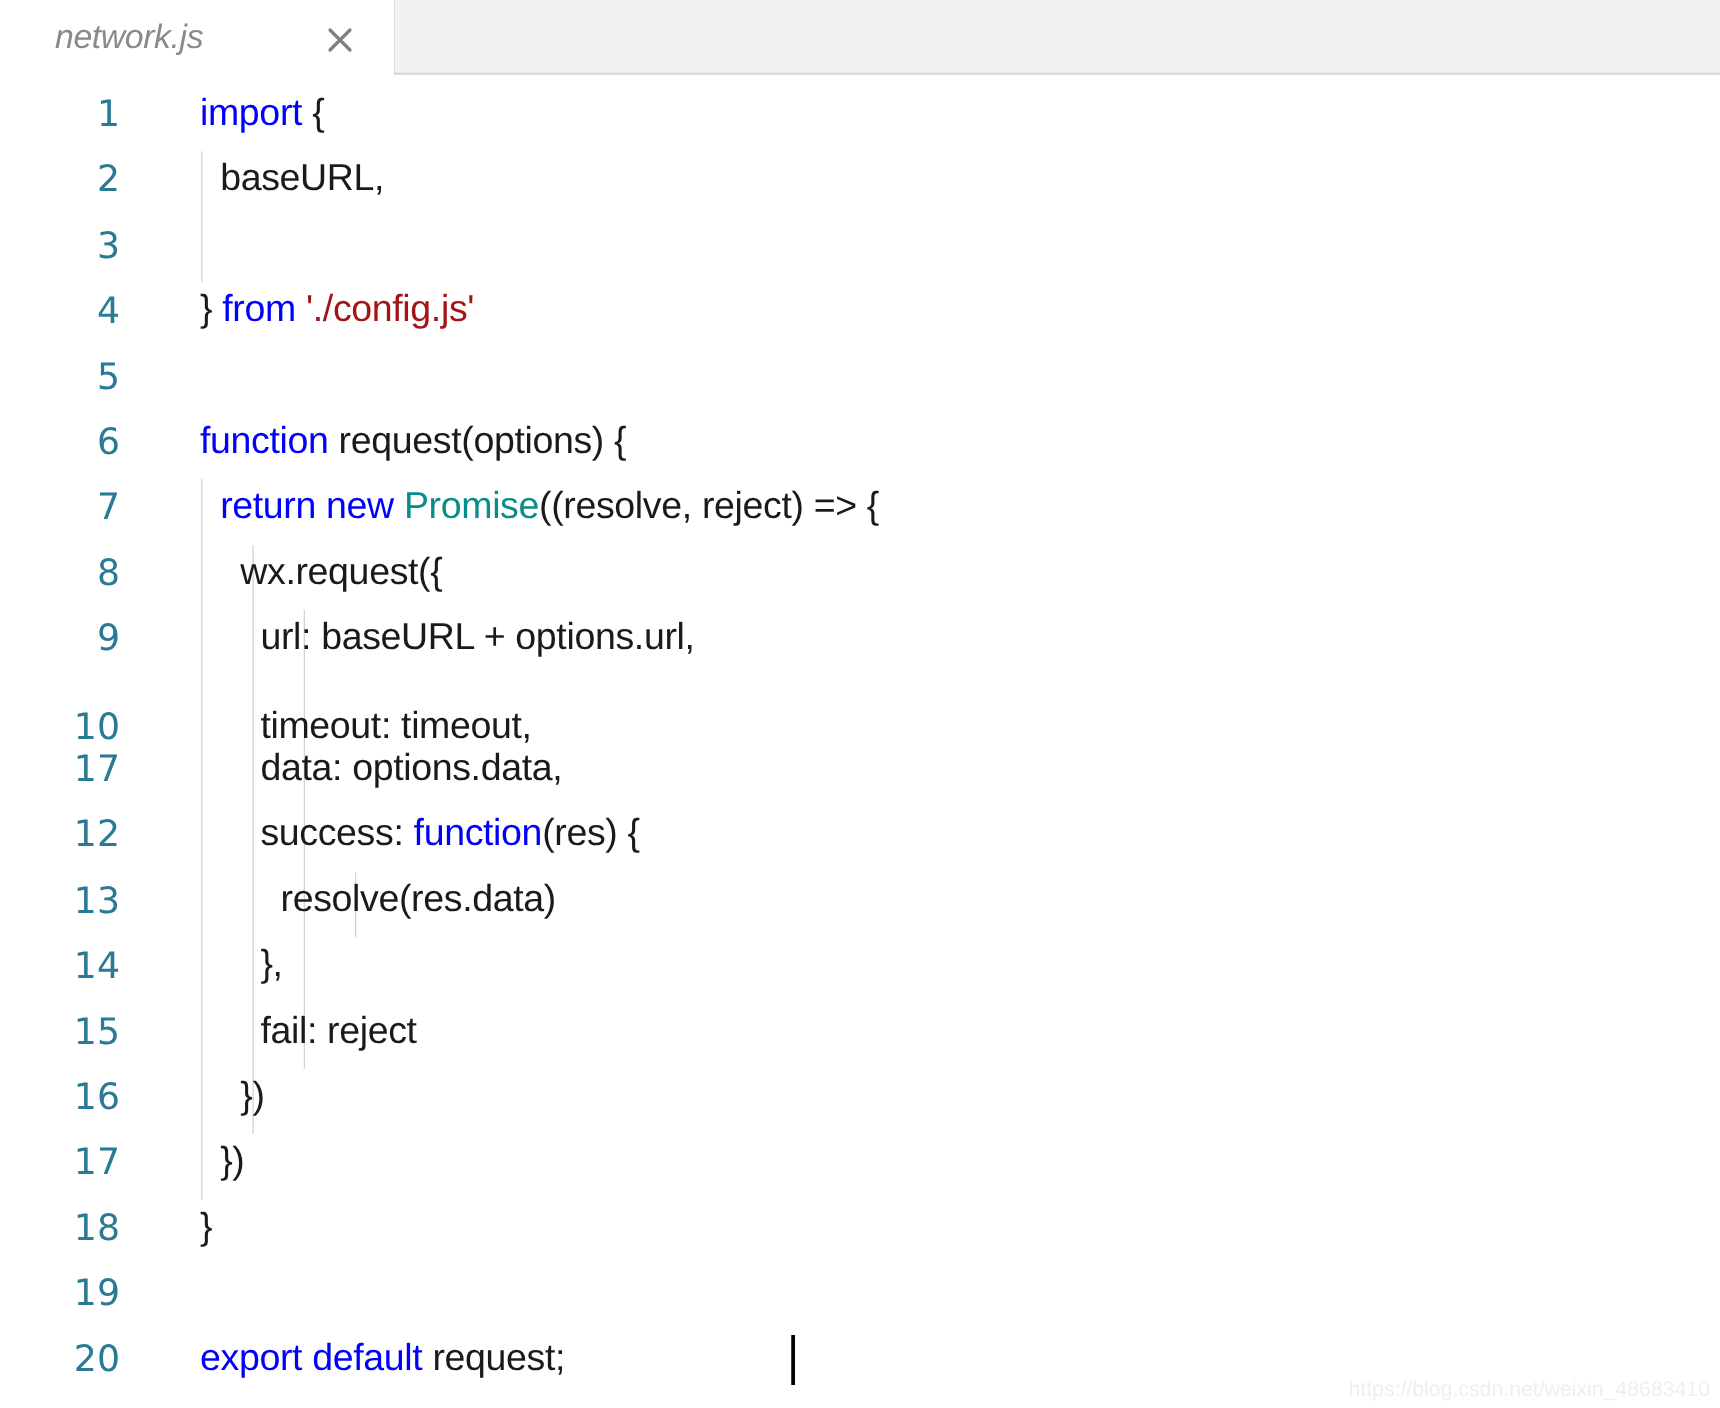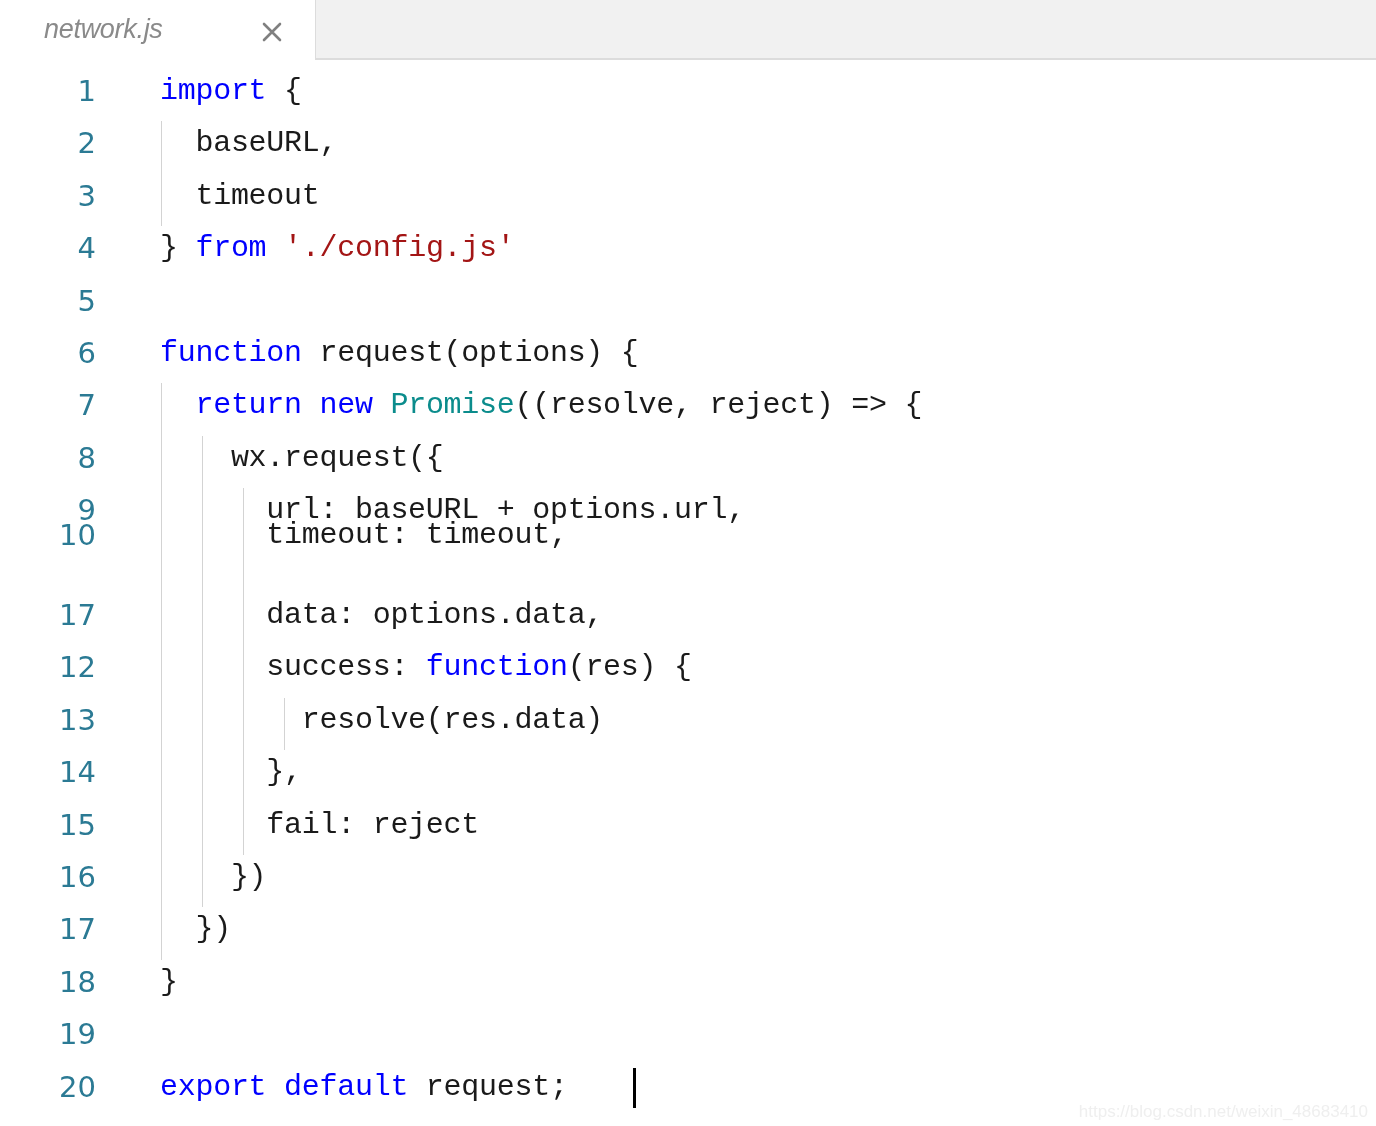--- a/index.html
+++ b/index.html
@@ -93,21 +93,21 @@
     text-align: right;
     font-family: "DejaVu Sans", sans-serif;
     font-size: 29px;
     color: #2b7a94;
     line-height: 52.4px;
   }
   .linetext {
     position: absolute;
     left: 160px;
     top: 0;
-    font-family: Liberation Mono, monospace;
+    font-family: Liberation Sans, sans-serif;
     font-size: 30px;
     line-height: 52.4px;
     color: #1a1a1a;
     letter-spacing: -0.28px;
     white-space: pre;
   }
 
   
   .kw   { color: #0000ff; }
   .type { color: #0b8c8c; }
@@ -157,28 +157,28 @@
 
 <div class="editor">
   <div class="code-area" id="code-area">
       <div class="guide" style="left: 161px; top: 60.4px; height: 104.8px;"></div>
       <div class="guide" style="left: 161px; top: 322.4px; height: 576.4px;"></div>
       <div class="guide" style="left: 202px; top: 374.8px; height: 471.6px;"></div>
       <div class="guide" style="left: 243px; top: 427.2px; height: 366.8px;"></div>
       <div class="guide" style="left: 284px; top: 636.8px; height: 52.4px;"></div>
       <div class="line" style="position: absolute; left: 0px; top: 4px; width: 1376px;"><span class="lineno">1</span><span class="linetext"><span class="kw">import</span><span class="pln"> {</span></span></div>
       <div class="line" style="position: absolute; left: 0px; top: 56.4px; width: 1376px;"><span class="lineno">2</span><span class="linetext"><span class="pln">  baseURL,</span></span></div>
-      <div class="line" style="position: absolute; left: 0px; top: 108.8px; width: 1376px;"><span class="lineno">3</span><span class="linetext"><span class="pln">  timeout</span></span></div>
+      <div class="line" style="position: absolute; left: 0px; top: 108.8px; width: 1376px;"><span class="lineno">3</span></div>
       <div class="line" style="position: absolute; left: 0px; top: 161.2px; width: 1376px;"><span class="lineno">4</span><span class="linetext"><span class="pln">} </span><span class="kw">from</span><span class="pln"> </span><span class="str">'./config.js'</span></span></div>
       <div class="line" style="position: absolute; left: 0px; top: 213.6px; width: 1376px;"><span class="lineno">5</span><span class="linetext"><span class="pln"></span></span></div>
       <div class="line" style="position: absolute; left: 0px; top: 266px; width: 1376px;"><span class="lineno">6</span><span class="linetext"><span class="kw">function</span><span class="pln"> request(options) {</span></span></div>
       <div class="line" style="position: absolute; left: 0px; top: 318.4px; width: 1376px;"><span class="lineno">7</span><span class="linetext"><span class="pln">  </span><span class="kw">return</span><span class="pln"> </span><span class="kw">new</span><span class="pln"> </span><span class="type">Promise</span><span class="pln">((resolve, reject) =&gt; {</span></span></div>
       <div class="line" style="position: absolute; left: 0px; top: 370.8px; width: 1376px;"><span class="lineno">8</span><span class="linetext"><span class="pln">    wx.request({</span></span></div>
       <div class="line" style="position: absolute; left: 0px; top: 423.2px; width: 1376px;"><span class="lineno">9</span><span class="linetext"><span class="pln">      url: baseURL + options.url,</span></span></div>
-      <div class="line" style="position: absolute; left: 0px; top: 448px; width: 1376px;"><span class="lineno">10</span><span class="linetext"><span class="pln">      timeout: timeout,</span></span></div>
+      <div class="line" style="position: absolute; left: 0px; top: 494px; width: 1376px;"><span class="lineno">10</span><span class="linetext"><span class="pln">      timeout: timeout,</span></span></div>
       <div class="line" style="position: absolute; left: 0px; top: 528px; width: 1376px;"><span class="lineno">17</span><span class="linetext"><span class="pln">      data: options.data,</span></span></div>
       <div class="line" style="position: absolute; left: 0px; top: 580.4px; width: 1376px;"><span class="lineno">12</span><span class="linetext"><span class="pln">      success: </span><span class="kw">function</span><span class="pln">(res) {</span></span></div>
       <div class="line" style="position: absolute; left: 0px; top: 632.8px; width: 1376px;"><span class="lineno">13</span><span class="linetext"><span class="pln">        resolve(res.data)</span></span></div>
       <div class="line" style="position: absolute; left: 0px; top: 685.2px; width: 1376px;"><span class="lineno">14</span><span class="linetext"><span class="pln">      },</span></span></div>
       <div class="line" style="position: absolute; left: 0px; top: 737.6px; width: 1376px;"><span class="lineno">15</span><span class="linetext"><span class="pln">      fail: reject</span></span></div>
       <div class="line" style="position: absolute; left: 0px; top: 790px; width: 1140px;"><span class="lineno">16</span><span class="linetext"><span class="pln">    })</span></span></div>
       <div class="line" style="position: absolute; left: 0px; top: 842.4px; width: 1376px;"><span class="lineno">17</span><span class="linetext"><span class="pln">  })</span></span></div>
       <div class="line" style="position: absolute; left: 0px; top: 894.8px; width: 1228px;"><span class="lineno">18</span><span class="linetext"><span class="pln">}</span></span></div>
       <div class="line" style="position: absolute; left: 0px; top: 947.2px; width: 1336px;"><span class="lineno">19</span><span class="linetext"><span class="pln"></span></span></div>
       <div class="line" style="position: absolute; left: 0px; top: 999.6px; width: 1376px;"><span class="lineno">20</span><span class="linetext"><span class="kw">export</span><span class="pln"> </span><span class="kw">default</span><span class="pln"> request;</span></span><span class="caret" style="left: 633.34px; top: 7px;"></span></div>

